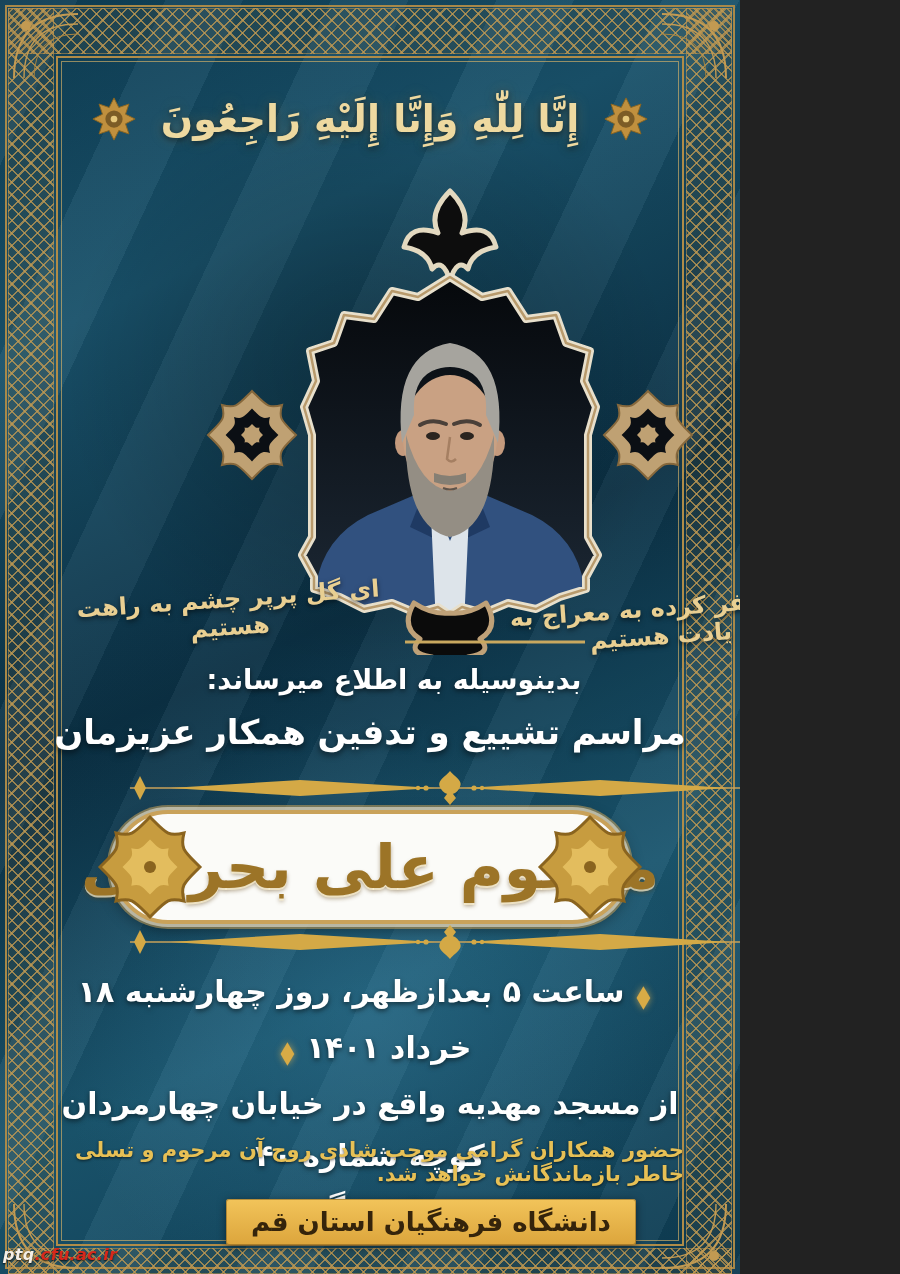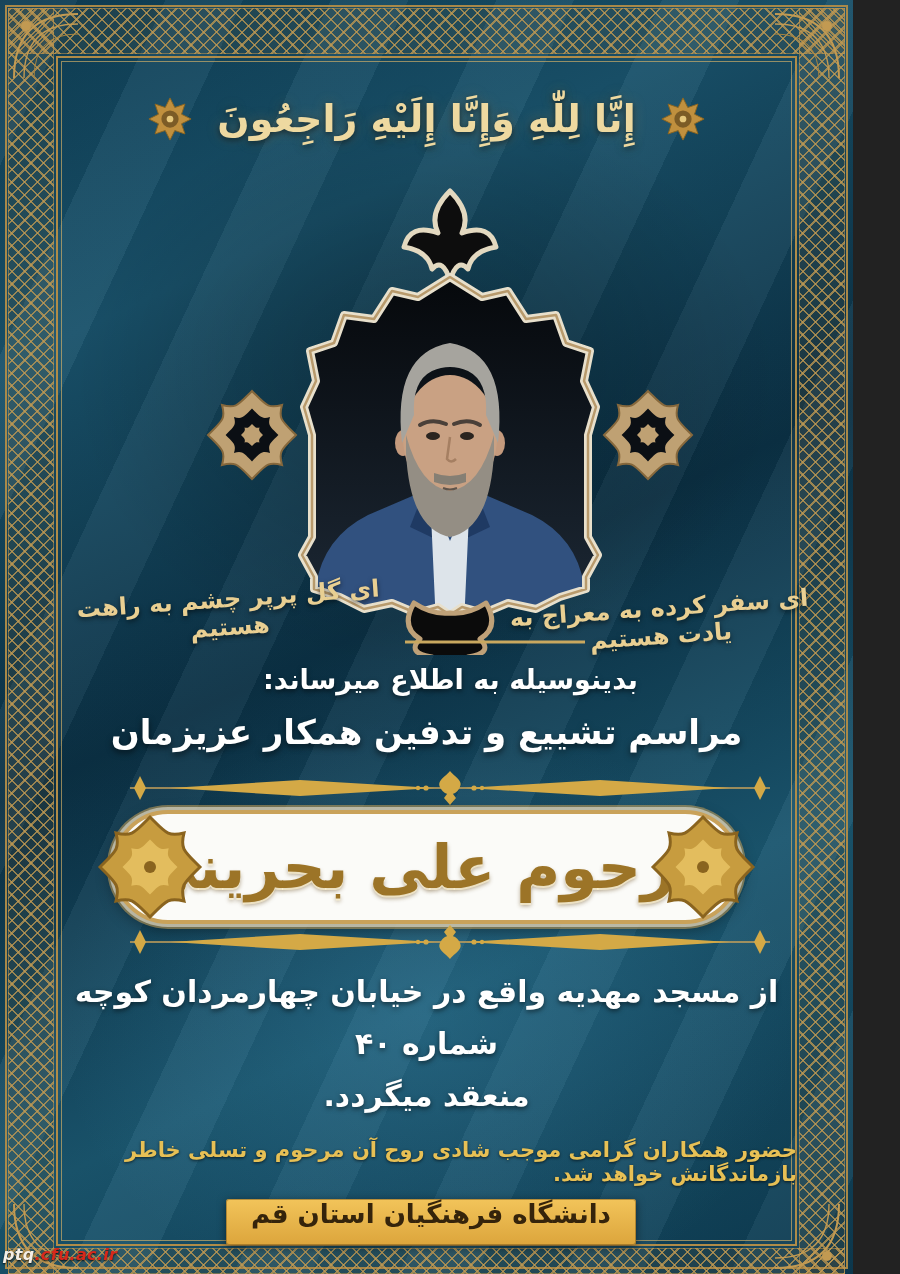--- a/index.html
+++ b/index.html
@@ -1,18 +1,18 @@
 <!DOCTYPE html>
 <html lang="fa"><head>
 <meta charset="utf-8">
 <title>Poster</title>
 <style>
   html,body{margin:0;padding:0;background:#222;}
   .poster{
-    position:relative;width:853px;height:1274px;overflow:hidden;
+    position:relative;width:740px;height:1274px;overflow:hidden;
     font-family:"DejaVu Sans",sans-serif;
     background:linear-gradient(155deg,#0e3d54 0%,#19526b 22%,#0b3044 48%,#1a566f 72%,#0d3a50 100%);
   }
   .streaks{position:absolute;inset:0;pointer-events:none;
     background:repeating-linear-gradient(115deg,rgba(255,255,255,.045) 0 70px,rgba(0,0,0,.05) 70px 150px);}
   .glow{position:absolute;inset:0;pointer-events:none;
     background:radial-gradient(ellipse 62% 34% at 50% 80%,rgba(72,152,188,.25),transparent 70%),
                radial-gradient(ellipse 55% 30% at 50% 30%,rgba(0,0,0,.28),transparent 75%);}
   
   .outer-line{position:absolute;inset:5px;border:2px solid rgba(176,140,72,.95);pointer-events:none;}
@@ -60,21 +60,21 @@
   
   .ceremony{position:absolute;top:966px;left:60px;right:60px;text-align:center;direction:rtl;color:#fff;}
   .cer-line{font-size:30px;font-weight:bold;line-height:52px;text-shadow:0 2px 5px rgba(0,0,0,.55);}
   .diamond{display:inline-block;color:#d8ab46;font-size:18px;transform:scaleY(1.7);margin:0 12px;
     text-shadow:0 0 6px rgba(220,175,80,.7);}
   .note{position:absolute;top:1138px;left:56px;right:56px;text-align:right;direction:rtl;color:#e7c055;
     font-size:21px;font-weight:bold;text-shadow:0 1px 3px rgba(0,0,0,.65);}
   
   .org-banner{position:absolute;top:1199px;left:226px;width:410px;height:46px;
     background:linear-gradient(180deg,#f2c45a,#dca53c);border-radius:3px;
-    display:flex;justify-content:center;gap:28px;
+    display:flex;align-items:center;justify-content:center;gap:28px;
     box-shadow:0 2px 8px rgba(0,0,0,.5),inset 0 0 0 1px rgba(120,85,25,.5);}
   .org-text{direction:rtl;font-size:26px;font-weight:bold;color:#35240b;white-space:nowrap;}
   
   .watermark{position:absolute;left:3px;bottom:10px;font-size:16px;font-weight:bold;font-style:italic;
     text-shadow:0 1px 2px rgba(0,0,0,.85);letter-spacing:.3px;text-align:center;}
   .wm-prefix{color:#f4efe6;} .wm-suffix{color:#d6281c;}
 </style>
 </head>
 <body>
 
@@ -225,20 +225,23 @@
     <polygon points="350,20 356,28 350,35 344,28" fill="#d4a946"></polygon>
     <circle cx="326" cy="18" r="2.6" fill="#d4a946"></circle>
       <circle cx="318" cy="18" r="2.2" fill="#d4a946"></circle>
     <circle cx="374" cy="18" r="2.6" fill="#d4a946"></circle>
       <circle cx="382" cy="18" r="2.2" fill="#d4a946"></circle>
     <polygon points="40,6 46,18 40,30 34,18" fill="#d4a946"></polygon>
     <polygon points="660,6 666,18 660,30 654,18" fill="#d4a946"></polygon>
   </svg>
 
   <div class="ceremony">
+    <div class="cer-line">
+      <span class="diamond">◆</span><span>ساعت ۵ بعدازظهر، روز چهارشنبه ۱۸ خرداد ۱۴۰۱</span><span class="diamond">◆</span>
+    </div>
     <div class="cer-line">از مسجد مهدیه واقع در خیابان چهارمردان کوچه شماره ۴۰</div>
     <div class="cer-line">منعقد میگردد.</div>
   </div>
 
   <div class="note">حضور همکاران گرامی موجب شادی روح آن مرحوم و تسلی خاطر بازماندگانش خواهد شد.</div>
 
   <div class="org-banner">
     <svg width="32" height="32" viewBox="-16 -16 32 32">
       <circle r="14" fill="#d9ae4a" stroke="#7a571d" stroke-width="1.4"></circle>
       <circle r="12" fill="none" stroke="#7a571d" stroke-width="1.2" stroke-dasharray="4 3"></circle>

